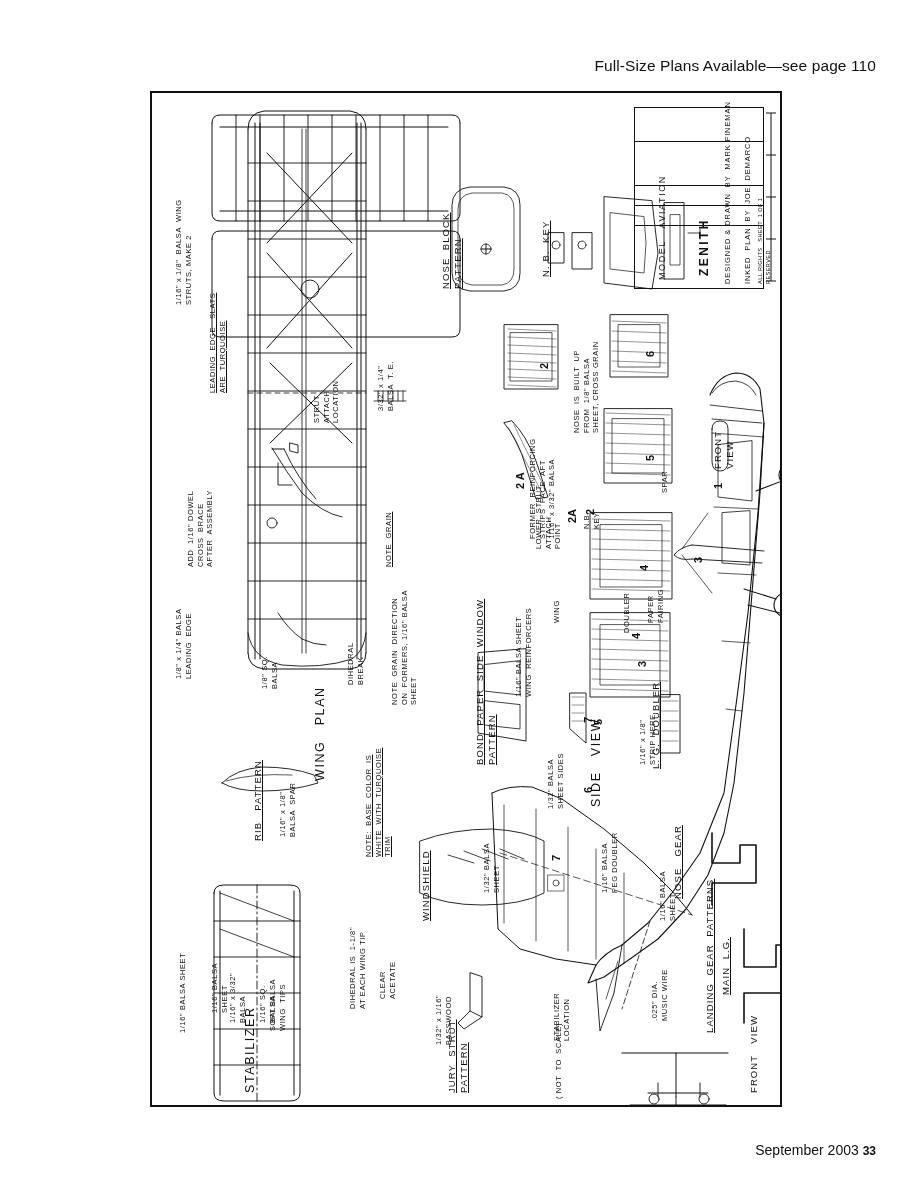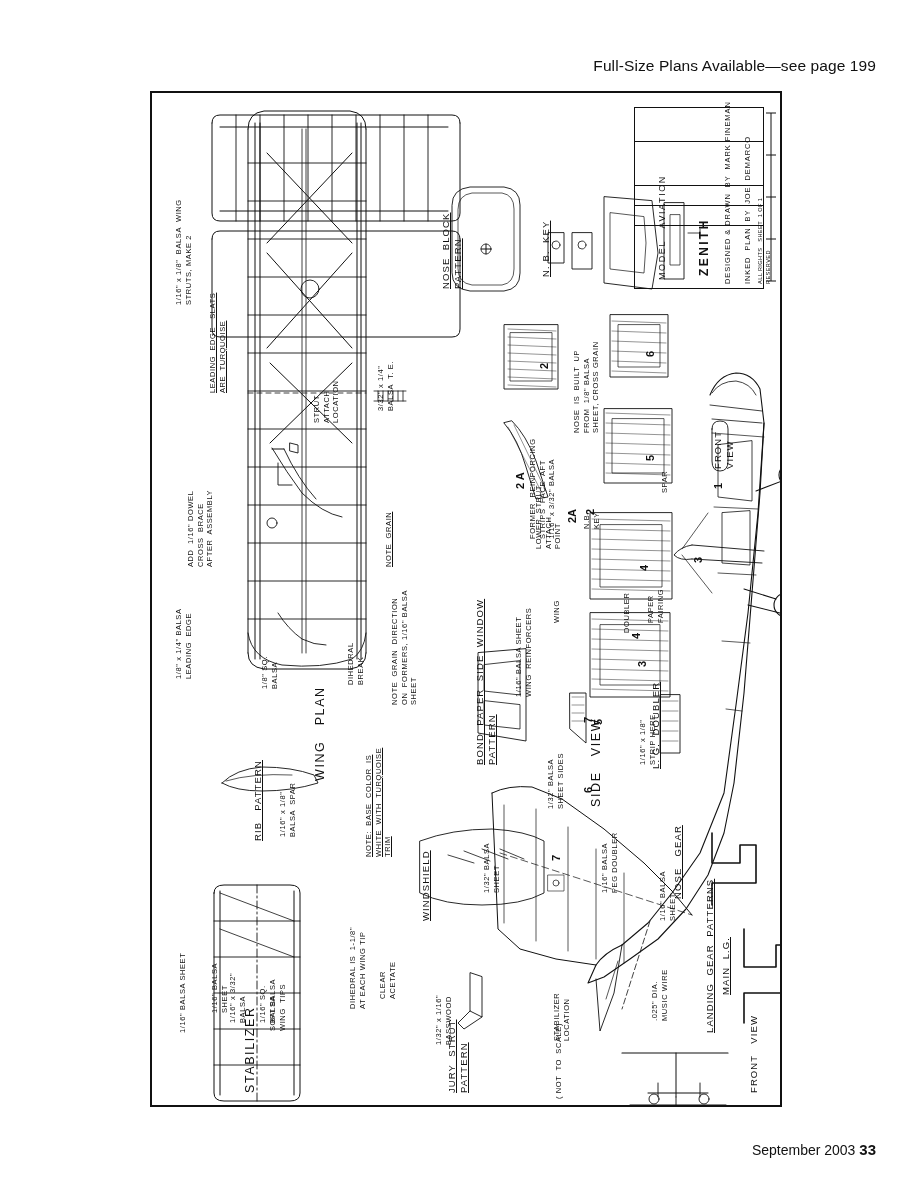--- a/index.html
+++ b/index.html
@@ -31,21 +31,21 @@
   .footer-note {
     position: absolute;
     bottom: 42px;
     right: 40px;
     font-size: 14px;
     color: #111;
     white-space: nowrap;
   }
   .footer-note .pg {
     font-weight: bold;
-    font-size: 15px;
+    font-size: 12px;
   }
   
   .plan-frame {
     position: absolute;
     left: 150px;
     top: 91px;
     width: 628px;
     height: 1012px;
     border: 2px solid #111;
     background: #fff;
@@ -127,21 +127,21 @@
     top: 14px;
     width: 14px;
     height: 180px;
   }
 </style>
 </head>
 <body>
 
 <div class="page">
 
-  <div class="header-note">Full-Size Plans Available—see page 199</div>
+  <div class="header-note">Full-Size Plans Available—see page 110</div>
 
   <div class="plan-frame">
     <div class="plan-inner">
 
       <svg class="plan-svg" viewBox="0 0 628 1012">
         <g fill="none" stroke="#111" stroke-width="1" stroke-linejoin="round" stroke-linecap="round">
 
           <path d="M60 30 L60 120 Q60 128 68 128 L300 128 Q308 128 308 120 L308 30"></path>
           <path d="M60 30 Q60 22 68 22 L300 22 Q308 22 308 30"></path>
 

